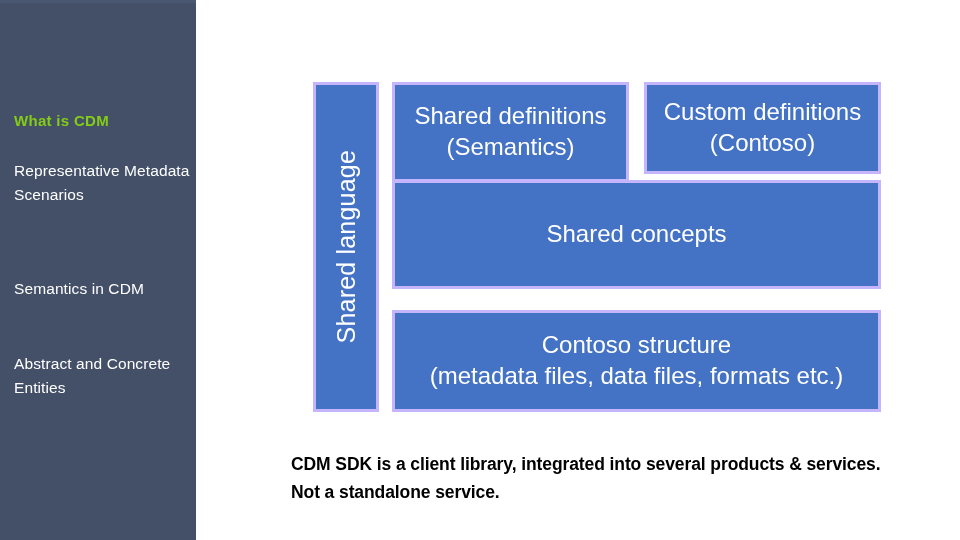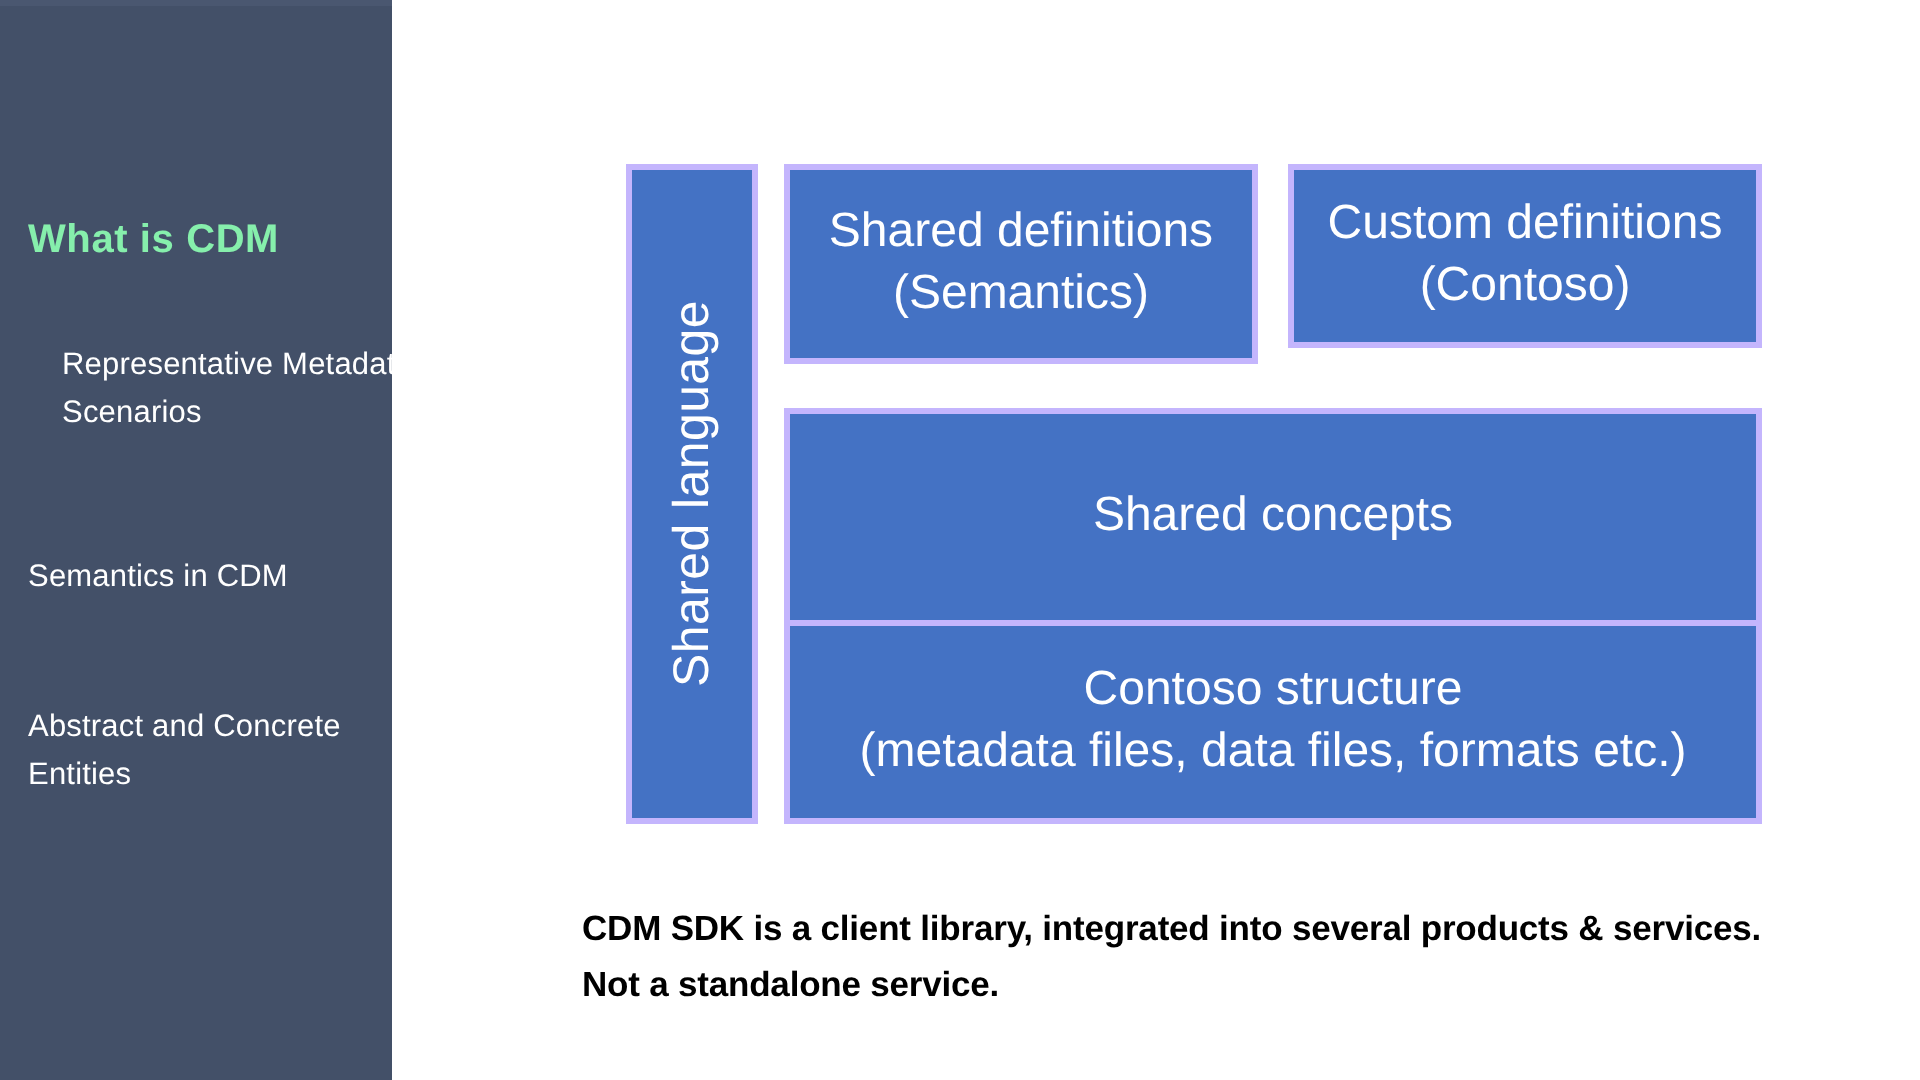--- a/index.html
+++ b/index.html
@@ -36,27 +36,27 @@
   .nav-item {
     position: absolute;
     left: 14px;
     width: 178px;
     color: #ffffff;
     font-size: 15.5px;
     line-height: 23.5px;
     letter-spacing: 0.1px;
   }
   .nav-item.active {
-    color: #86efac;
+    color: #84cc16;
     font-weight: bold;
-    font-size: 20px;
+    font-size: 15px;
     letter-spacing: 0.3px;
   }
   #nav-0 { top: 109px; }
-  #nav-1 { top: 171px; margin-left: 17px; }
+  #nav-1 { top: 159px; }
   #nav-2 { top: 277px; }
   #nav-3 { top: 352px; }
 
   
   .block {
     position: absolute;
     background: #4472c4;
     border: 3px solid #c4b5fd;
     box-sizing: border-box;
     color: #ffffff;
@@ -91,21 +91,21 @@
   }
   #block-custom-definitions {
     left: 644px;
     top: 82px;
     width: 237px;
     height: 92px;
     font-size: 24px;
   }
   #block-shared-concepts {
     left: 392px;
-    top: 204px;
+    top: 180px;
     width: 489px;
     height: 109px;
     font-size: 24px;
   }
   #block-shared-structure {
     left: 392px;
     top: 310px;
     width: 489px;
     height: 102px;
     font-size: 24px;

